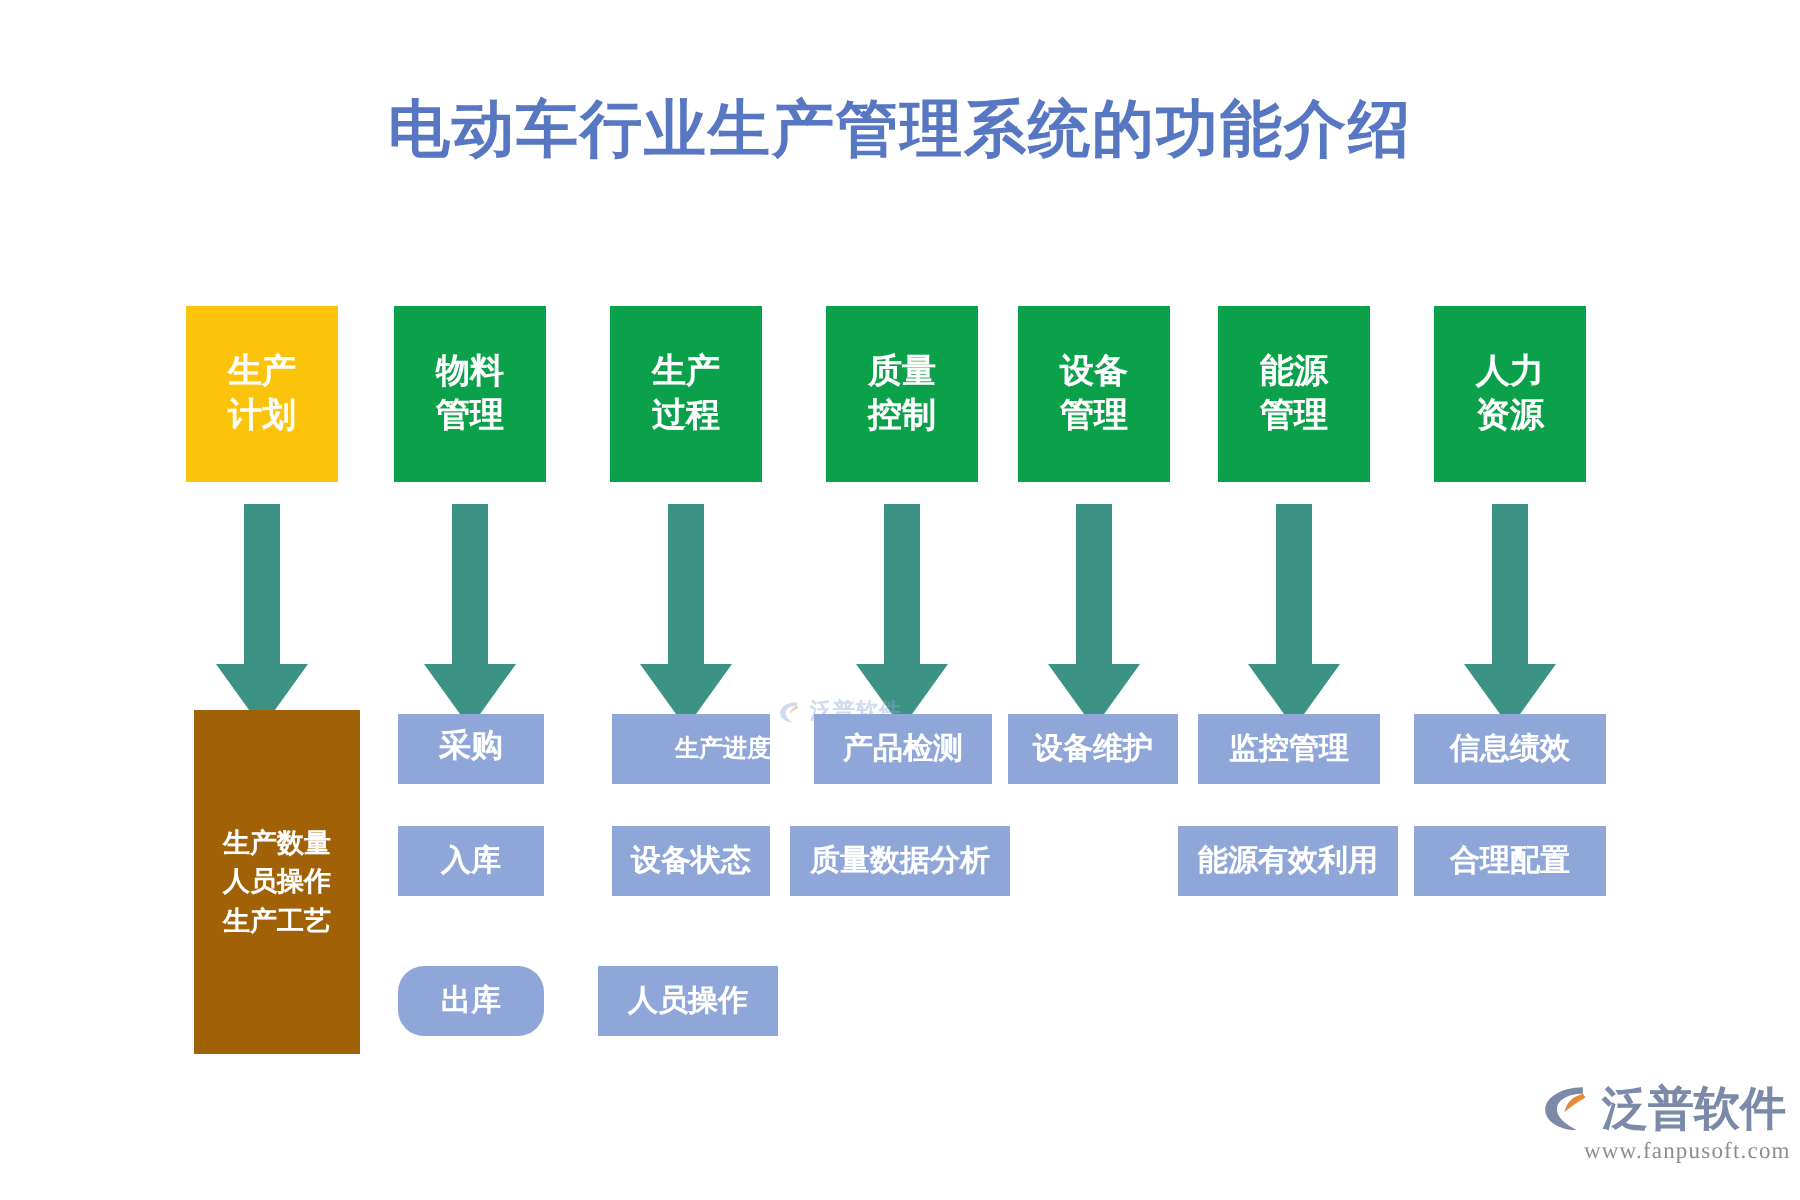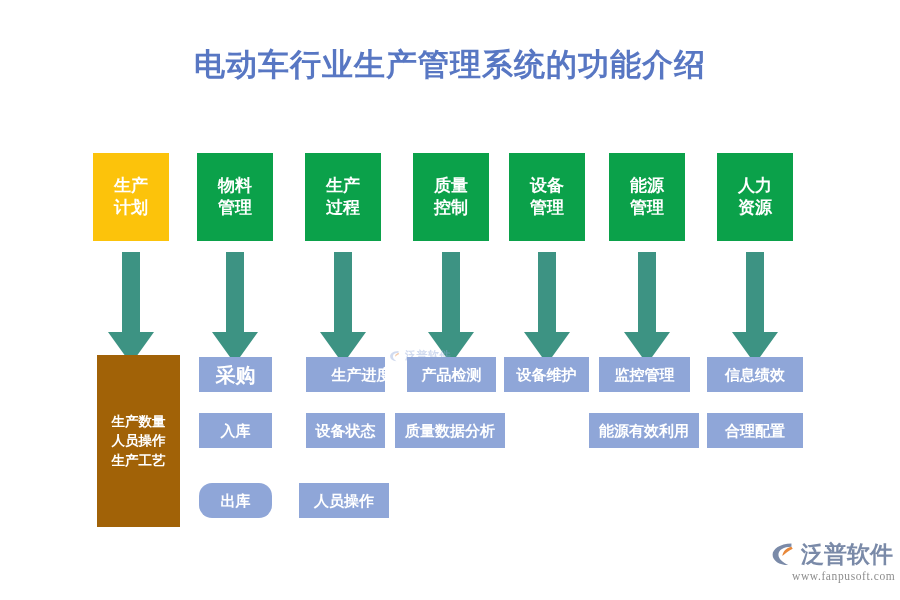--- a/index.html
+++ b/index.html
@@ -171,36 +171,36 @@
     <div class="txt">
       <span>物料</span><br>
       <span>管理</span>
     </div>
   </div>
   <div class="arrow" style="left:212px; top:252px;">
     <svg width="46" height="115" viewBox="0 0 46 115" aria-hidden="true">
       <polygon points="14,0 32,0 32,80 46,80 23,112 0,80 14,80" fill="#2d8a78" opacity="0.92"></polygon>
     </svg>
   </div>
-  <div class="sub" style="left:199px; top:357px; width:73px; height:35px; font-size:20px;">采购</div>
+  <div class="sub" style="left:199px; top:357px; width:73px; height:35px; font-size:16px;">采购</div>
   <div class="sub" style="left:199px; top:413px; width:73px; height:35px; font-size:15px;">入库</div>
   <div class="sub" style="left:199px; top:483px; width:73px; height:35px; font-size:15px;border-radius:13px;">出库</div>
 
   <div class="hdr green" style="left:305px; width:76px;">
     <div class="txt">
       <span>生产</span><br>
       <span>过程</span>
     </div>
   </div>
   <div class="arrow" style="left:320px; top:252px;">
     <svg width="46" height="115" viewBox="0 0 46 115" aria-hidden="true">
       <polygon points="14,0 32,0 32,80 46,80 23,112 0,80 14,80" fill="#2d8a78" opacity="0.92"></polygon>
     </svg>
   </div>
-  <div class="sub" style="left:306px; top:357px; width:79px; height:35px; font-size:15px;padding-left:32px;">生产进度</div>
+  <div class="sub" style="left:306px; top:357px; width:79px; height:35px; font-size:12px;padding-left:32px;">生产进度</div>
   <div class="sub" style="left:306px; top:413px; width:79px; height:35px; font-size:15px;">设备状态</div>
   <div class="sub" style="left:299px; top:483px; width:90px; height:35px; font-size:15px;">人员操作</div>
 
   <div class="hdr green" style="left:413px; width:76px;">
     <div class="txt">
       <span>质量</span><br>
       <span>控制</span>
     </div>
   </div>
   <div class="arrow" style="left:428px; top:252px;">

